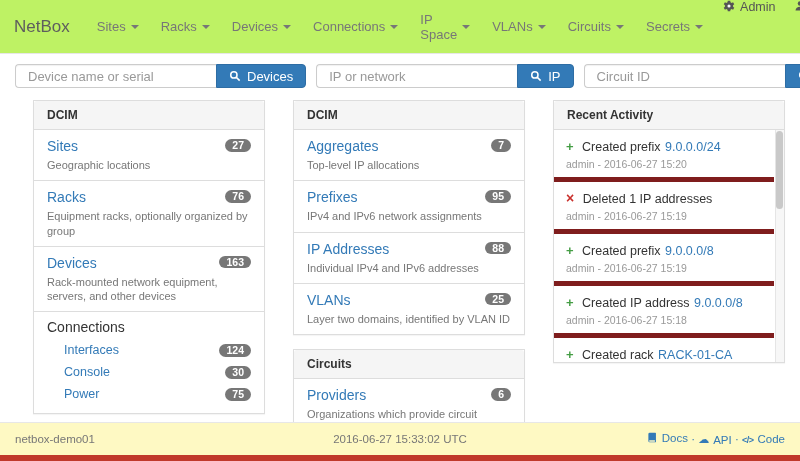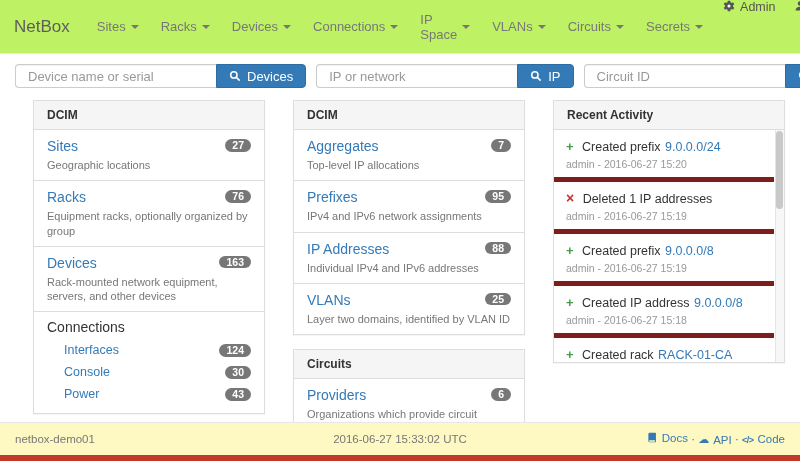--- a/index.html
+++ b/index.html
@@ -208,21 +208,21 @@
               <span class="badge">124</span>
             </div>
 
             <div class="conn-row">
               <a>Console</a>
               <span class="badge">30</span>
             </div>
 
             <div class="conn-row">
               <a>Power</a>
-              <span class="badge">43</span>
+              <span class="badge">75</span>
             </div>
           </div>
       </div>
     </div>
 
     <div class="panel">
       <div class="panel-heading">Secrets</div>
       <div class="panel-list">
 
           <div class="lg-item">

